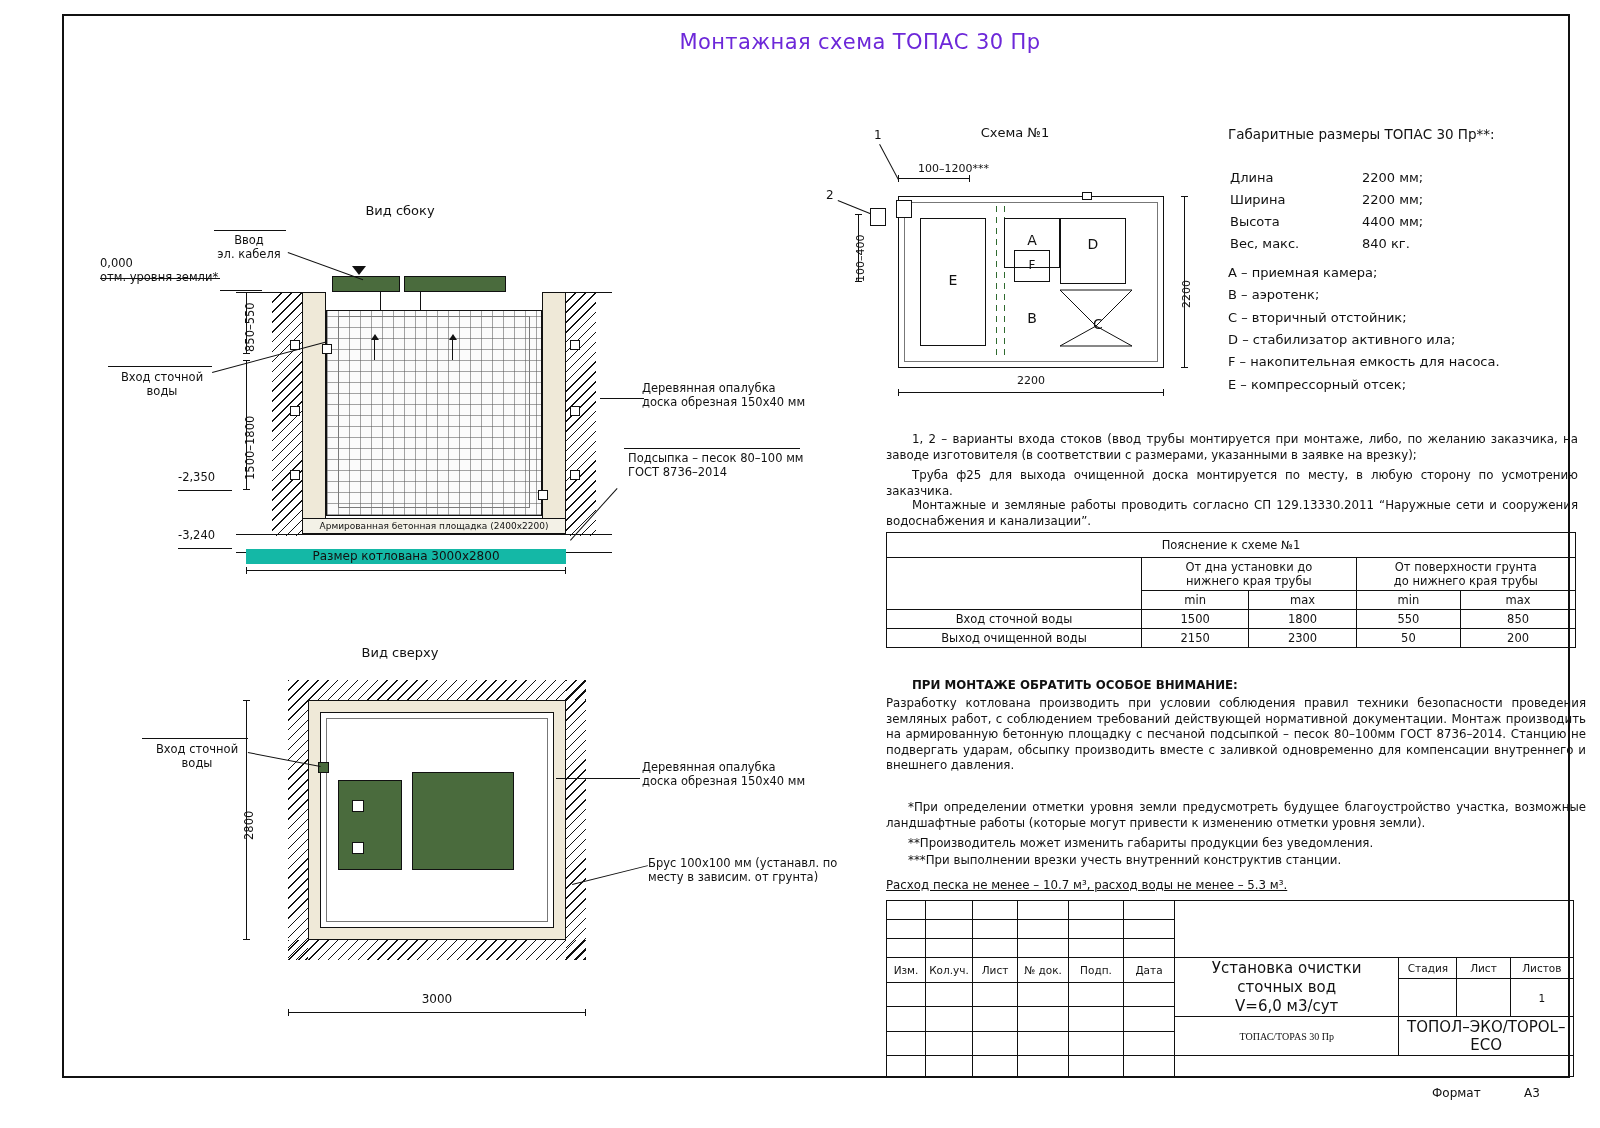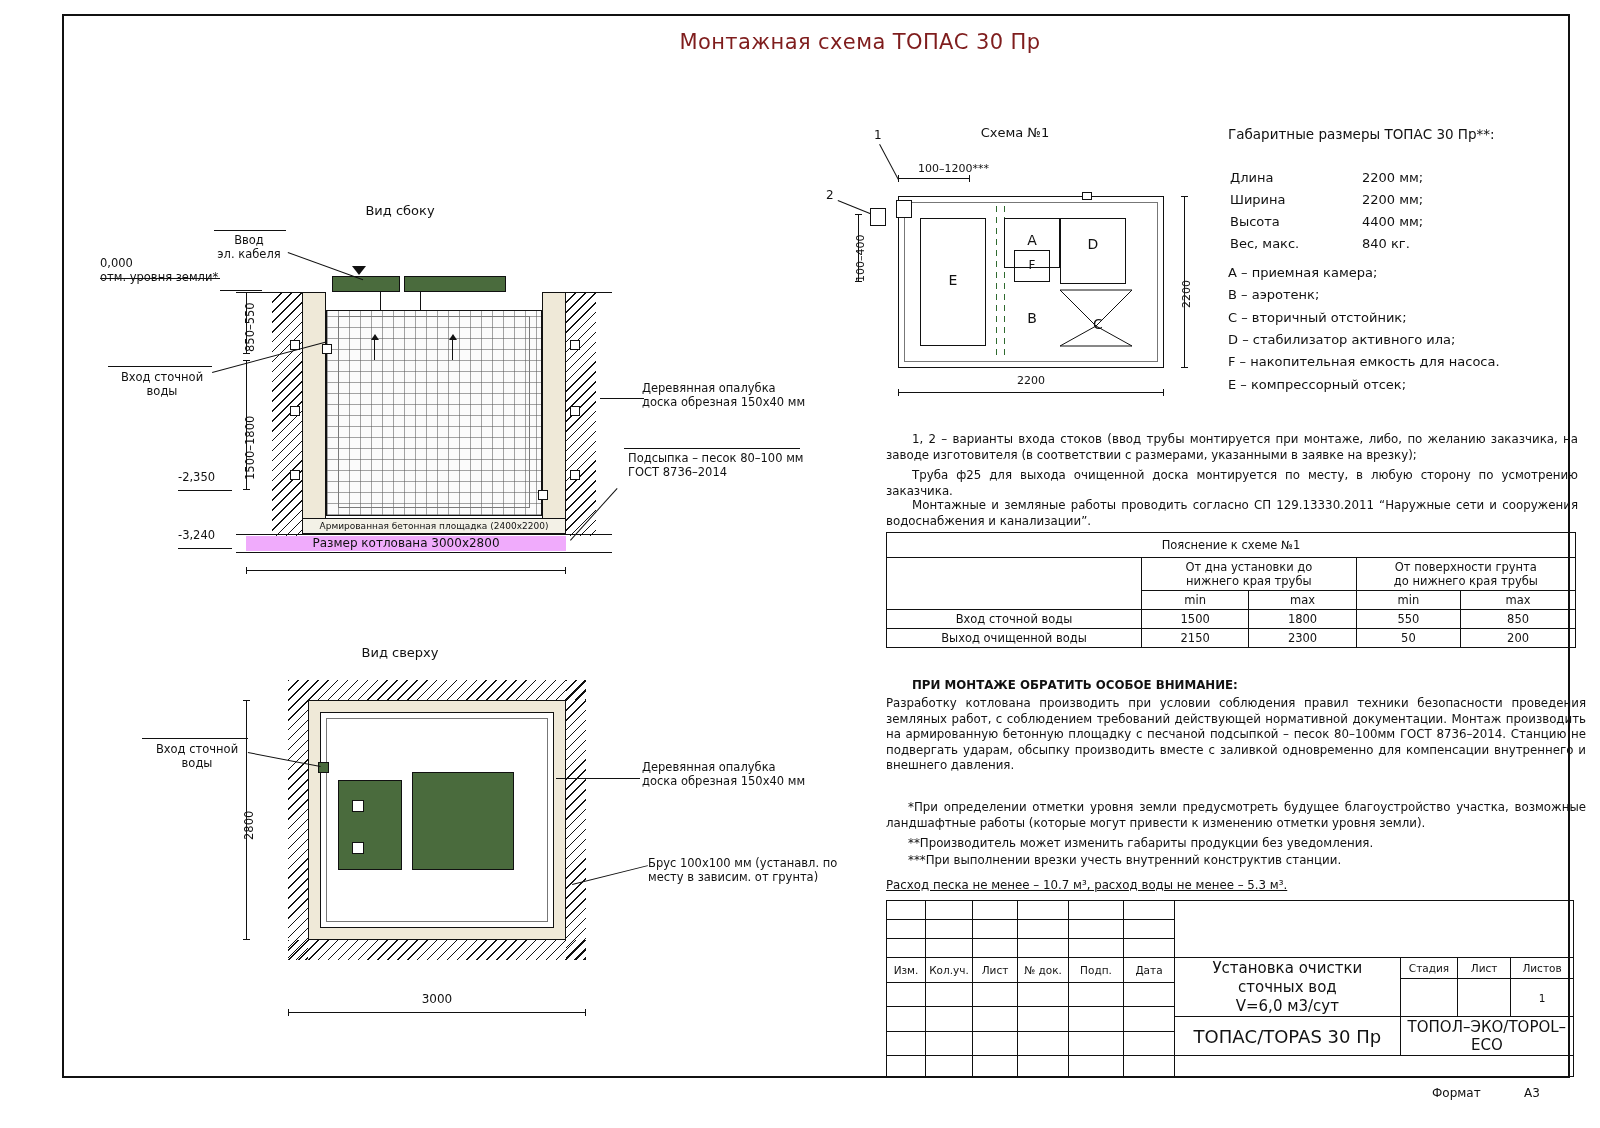--- a/index.html
+++ b/index.html
@@ -1,18 +1,18 @@
 <!DOCTYPE html>
 <html><head>
 <meta charset="utf-8">
 <style>
   html,body{margin:0;padding:0;background:#fff;}
   body{width:1600px;height:1128px;font-family:"DejaVu Sans","Liberation Sans",sans-serif;color:#1a1a1a;position:relative;overflow:hidden;}
   .sheet{position:absolute;left:62px;top:14px;width:1508px;height:1064px;border:2px solid #111;box-sizing:border-box;}
-  .title-main{position:absolute;left:600px;top:30px;width:520px;text-align:center;font-size:21px;letter-spacing:.4px;color:#7f1d1d;}
+  .title-main{position:absolute;left:600px;top:30px;width:520px;text-align:center;font-size:21px;letter-spacing:.4px;color:#6d28d9;}
   .lbl{position:absolute;font-size:11.5px;line-height:1.25;color:#111;white-space:pre-line;}
   .lbl.c{text-align:center;}
   .ul{text-decoration:underline;}
   .vert{transform-origin:0 0;transform:rotate(-90deg);}
   .ln{position:absolute;background:#111;}
   .hl{height:1px;}
   .vl{width:1px;}
   .dim{position:absolute;background:#111;height:1px;}
   .dim:before,.dim:after{content:"";position:absolute;top:-3px;width:1px;height:7px;background:#111;}
   .dim:before{left:0;}
@@ -113,21 +113,21 @@
 <div class="ln hl" style="left:178px;top:490px;width:54px;"></div>
 <div class="lbl" style="left:178px;top:528px;">-3,240</div>
 <div class="ln hl" style="left:178px;top:548px;width:54px;"></div>
 
 <div class="vdim" style="left:246px;top:292px;height:62px;"></div>
 <div class="lbl vert" style="left:243px;top:352px;width:70px;">850–550</div>
 <div class="vdim" style="left:246px;top:360px;height:130px;"></div>
 <div class="lbl vert" style="left:243px;top:480px;width:80px;">1500–1800</div>
 
 <div class="dim" style="left:246px;top:570px;width:320px;"></div>
-<div class="lbl c" style="left:246px;top:536px;width:320px;font-size:12px;background:#f0abfc;">Размер котлована 3000х2800</div>
+<div class="lbl c" style="left:246px;top:549px;width:320px;font-size:12px;background:#14b8a6;">Размер котлована 3000х2800</div>
 
 <div class="lbl c" style="left:330px;top:645px;width:140px;font-size:13px;">Вид сверху</div>
 
 <div class="hatch" style="position:absolute;left:288px;top:680px;width:298px;height:20px;"></div>
 <div class="hatch" style="position:absolute;left:288px;top:680px;width:20px;height:280px;"></div>
 <div class="hatch" style="position:absolute;left:566px;top:680px;width:20px;height:280px;"></div>
 <div class="hatch" style="position:absolute;left:288px;top:940px;width:298px;height:20px;"></div>
 
 <div class="box soil" style="left:308px;top:700px;width:258px;height:240px;"></div>
 <div class="box" style="left:320px;top:712px;width:234px;height:216px;background:#fff;"></div>
@@ -332,21 +332,21 @@
             <td style="height:18px;width:56px;border-top:none;">Стадия</td>
             <td style="width:52px;border-top:none;">Лист</td>
             <td style="width:62px;border-top:none;border-right:none;">Листов</td>
           </tr>
           <tr>
             <td style="height:34px;"></td>
             <td></td>
             <td style="border-right:none;">1</td>
           </tr>
           <tr>
-            <td style="height:36px;font-size:18px;border-left:none;border-bottom:none;">ТОПАС/TOPAS 30 Пр</td>
+            <td style="height:36px;font-size:10px;border-left:none;border-bottom:none;font-family:Liberation Serif, serif;">ТОПАС/TOPAS 30 Пр</td>
             <td colspan="3" style="font-size:15px;border-right:none;border-bottom:none;">ТОПОЛ–ЭКО/TOPOL–ECO</td>
           </tr>
         </tbody>
             </table>
       </td>
     </tr>
     <tr>
       <td style="height:18px;"></td>
       <td></td>
       <td></td>

